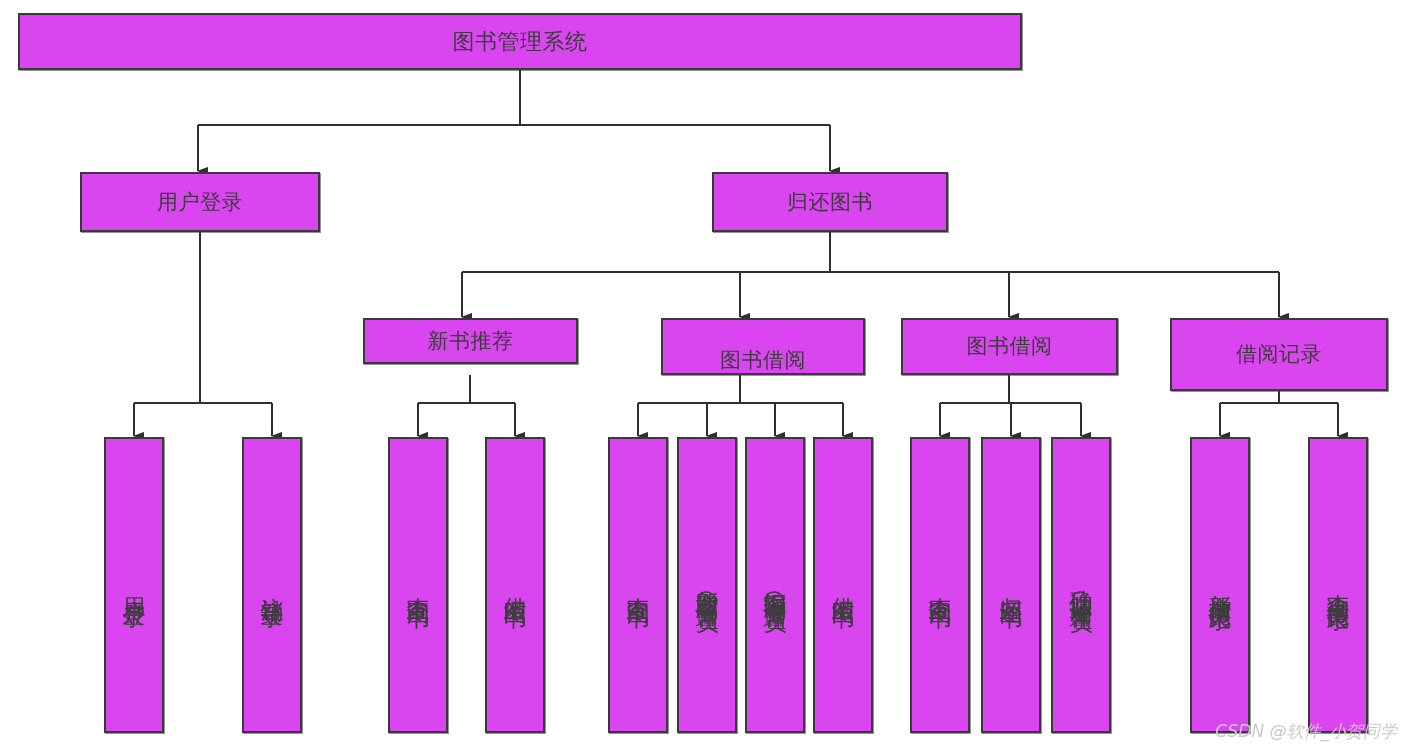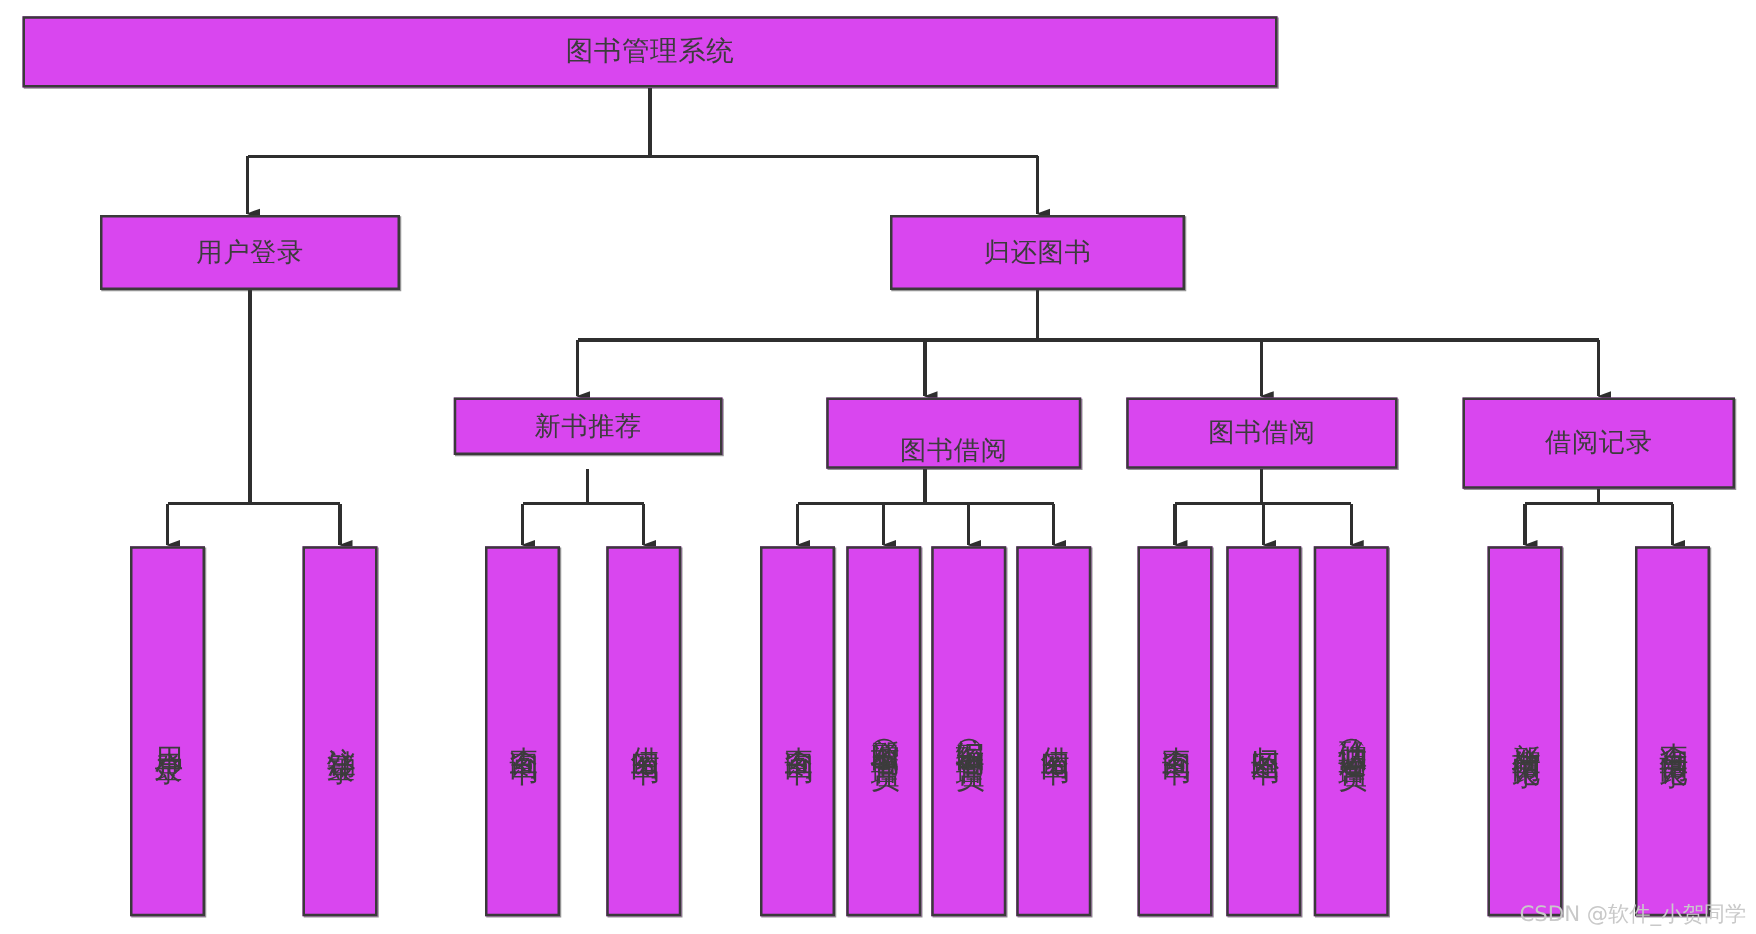--- a/index.html
+++ b/index.html
@@ -70,20 +70,21 @@
   
   #watermark {
     position: absolute;
     right: 8px;
     bottom: 4px;
     font-size: 17px;
     color: #c9c9c9;
     z-index: 5;
     user-select: none;
     white-space: nowrap;
+    font-style: italic;
   }
 </style>
 </head>
 <body>
 
 <div id="diagram-root">
 
   <svg id="diagram-svg" viewBox="0 0 1405 747" preserveAspectRatio="none" aria-hidden="true">
     <defs>
       <marker id="arrowhead" markerWidth="9" markerHeight="11" refX="4.5" refY="10" orient="auto" markerUnits="userSpaceOnUse">

